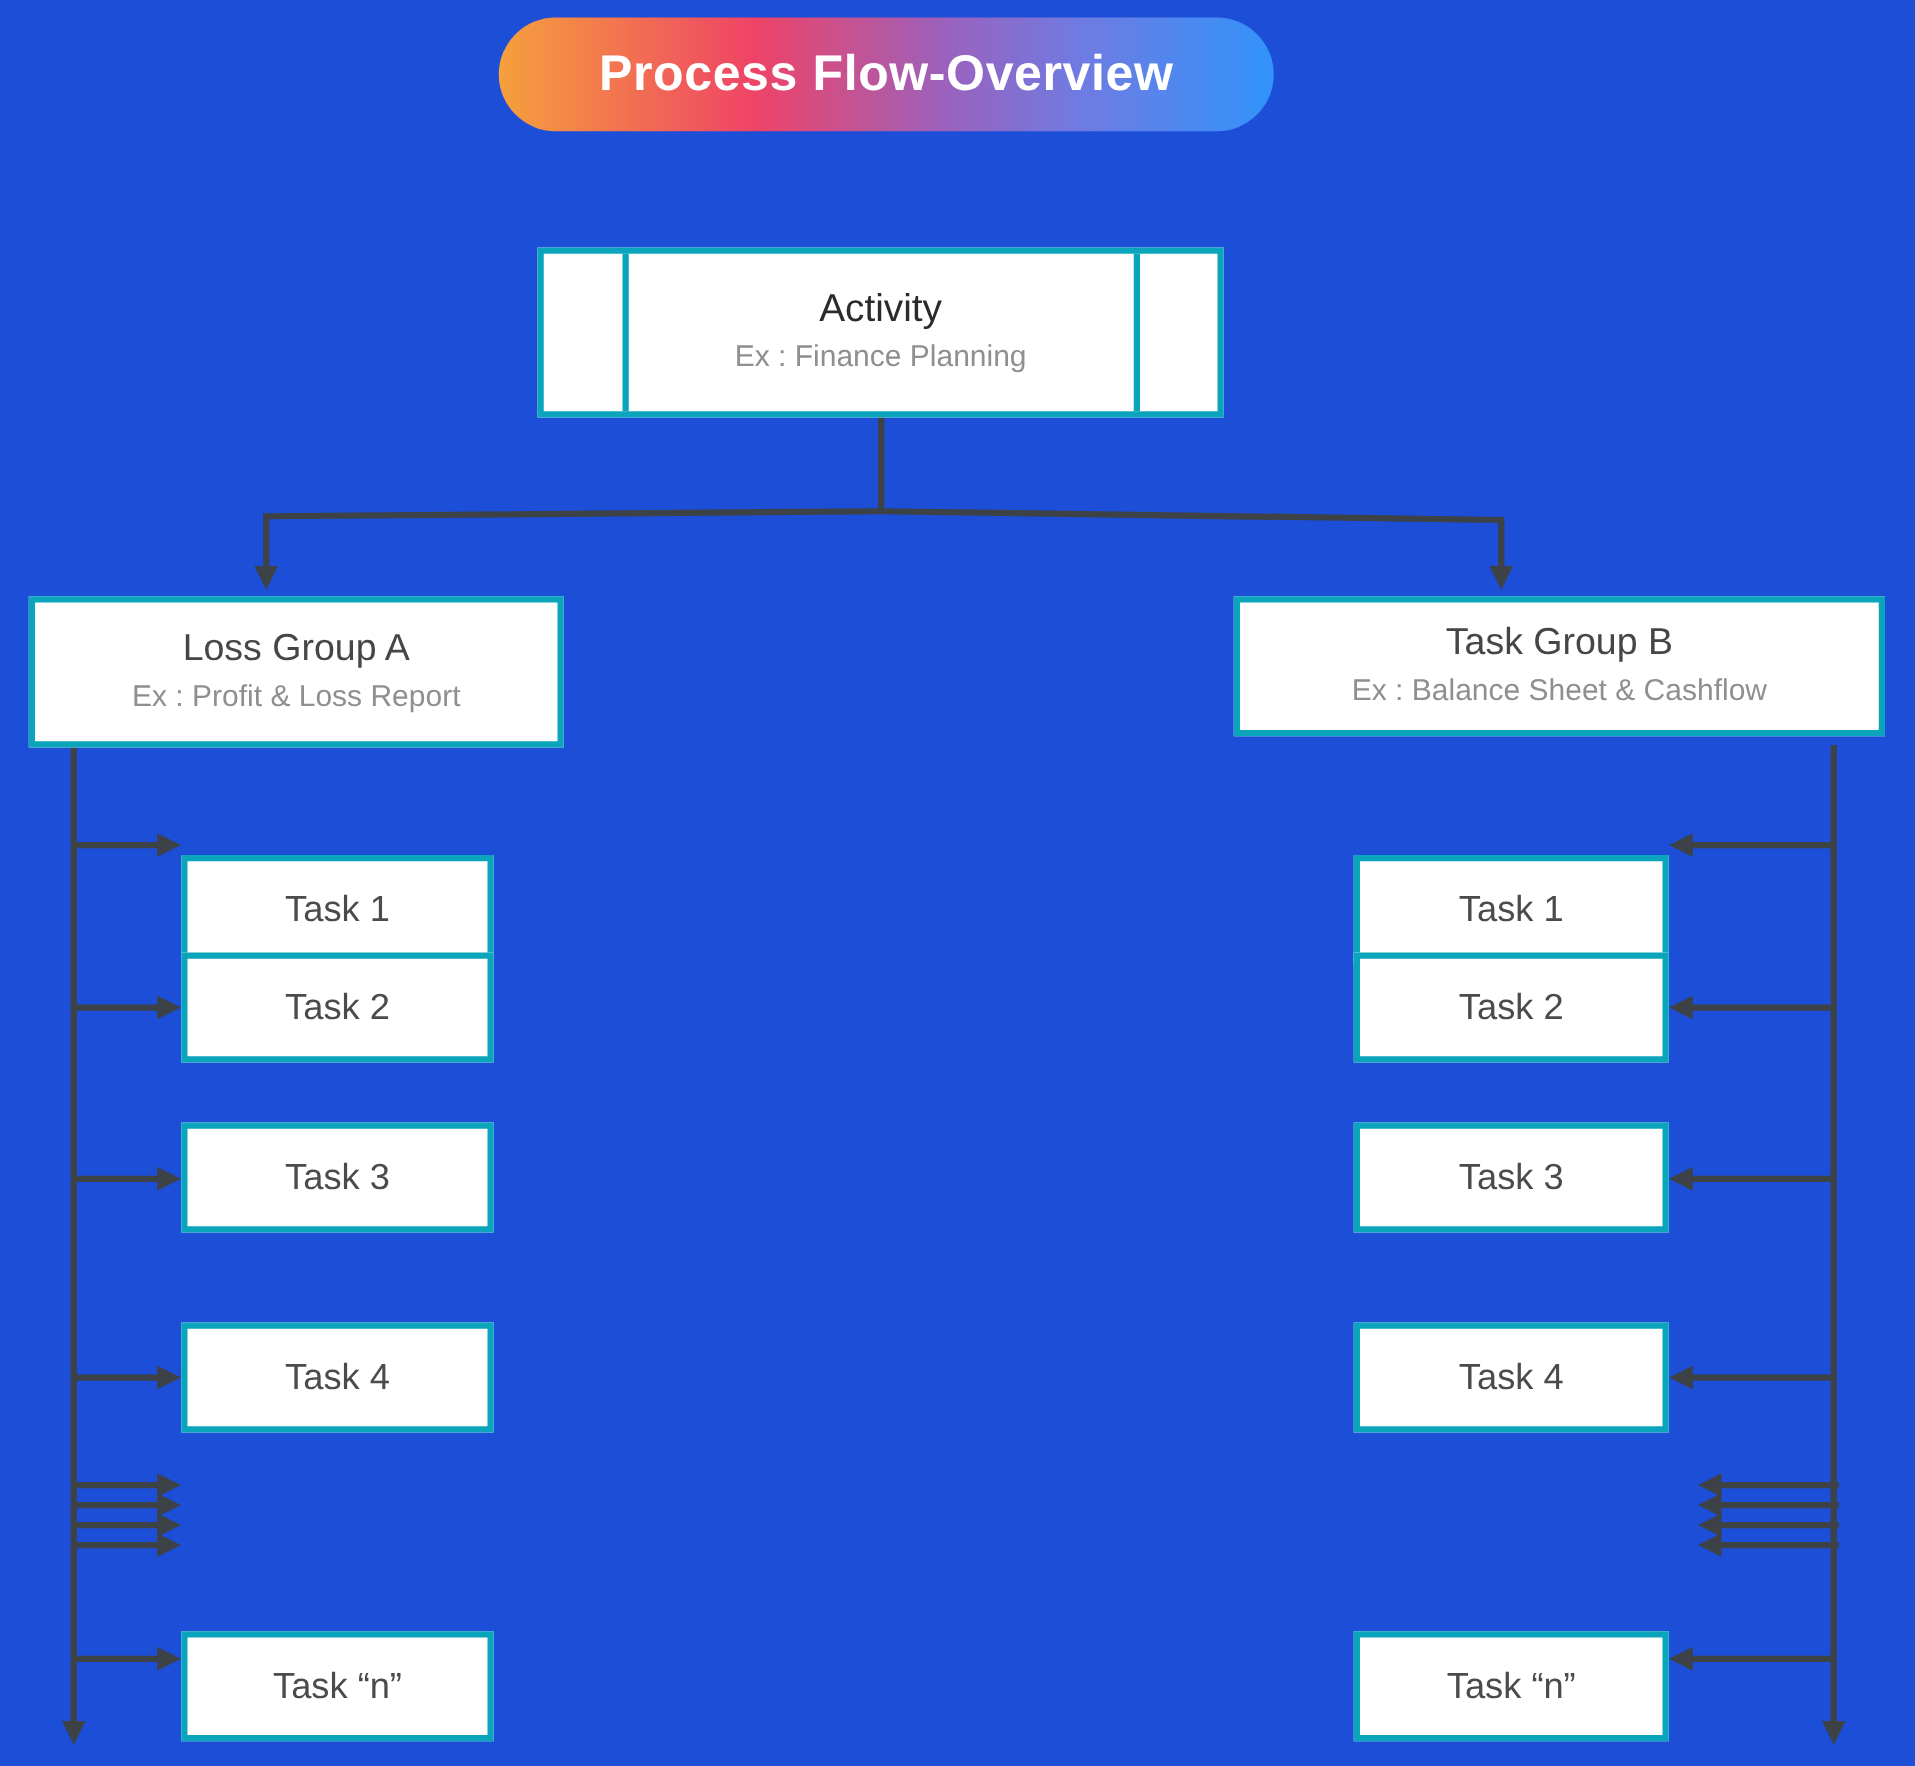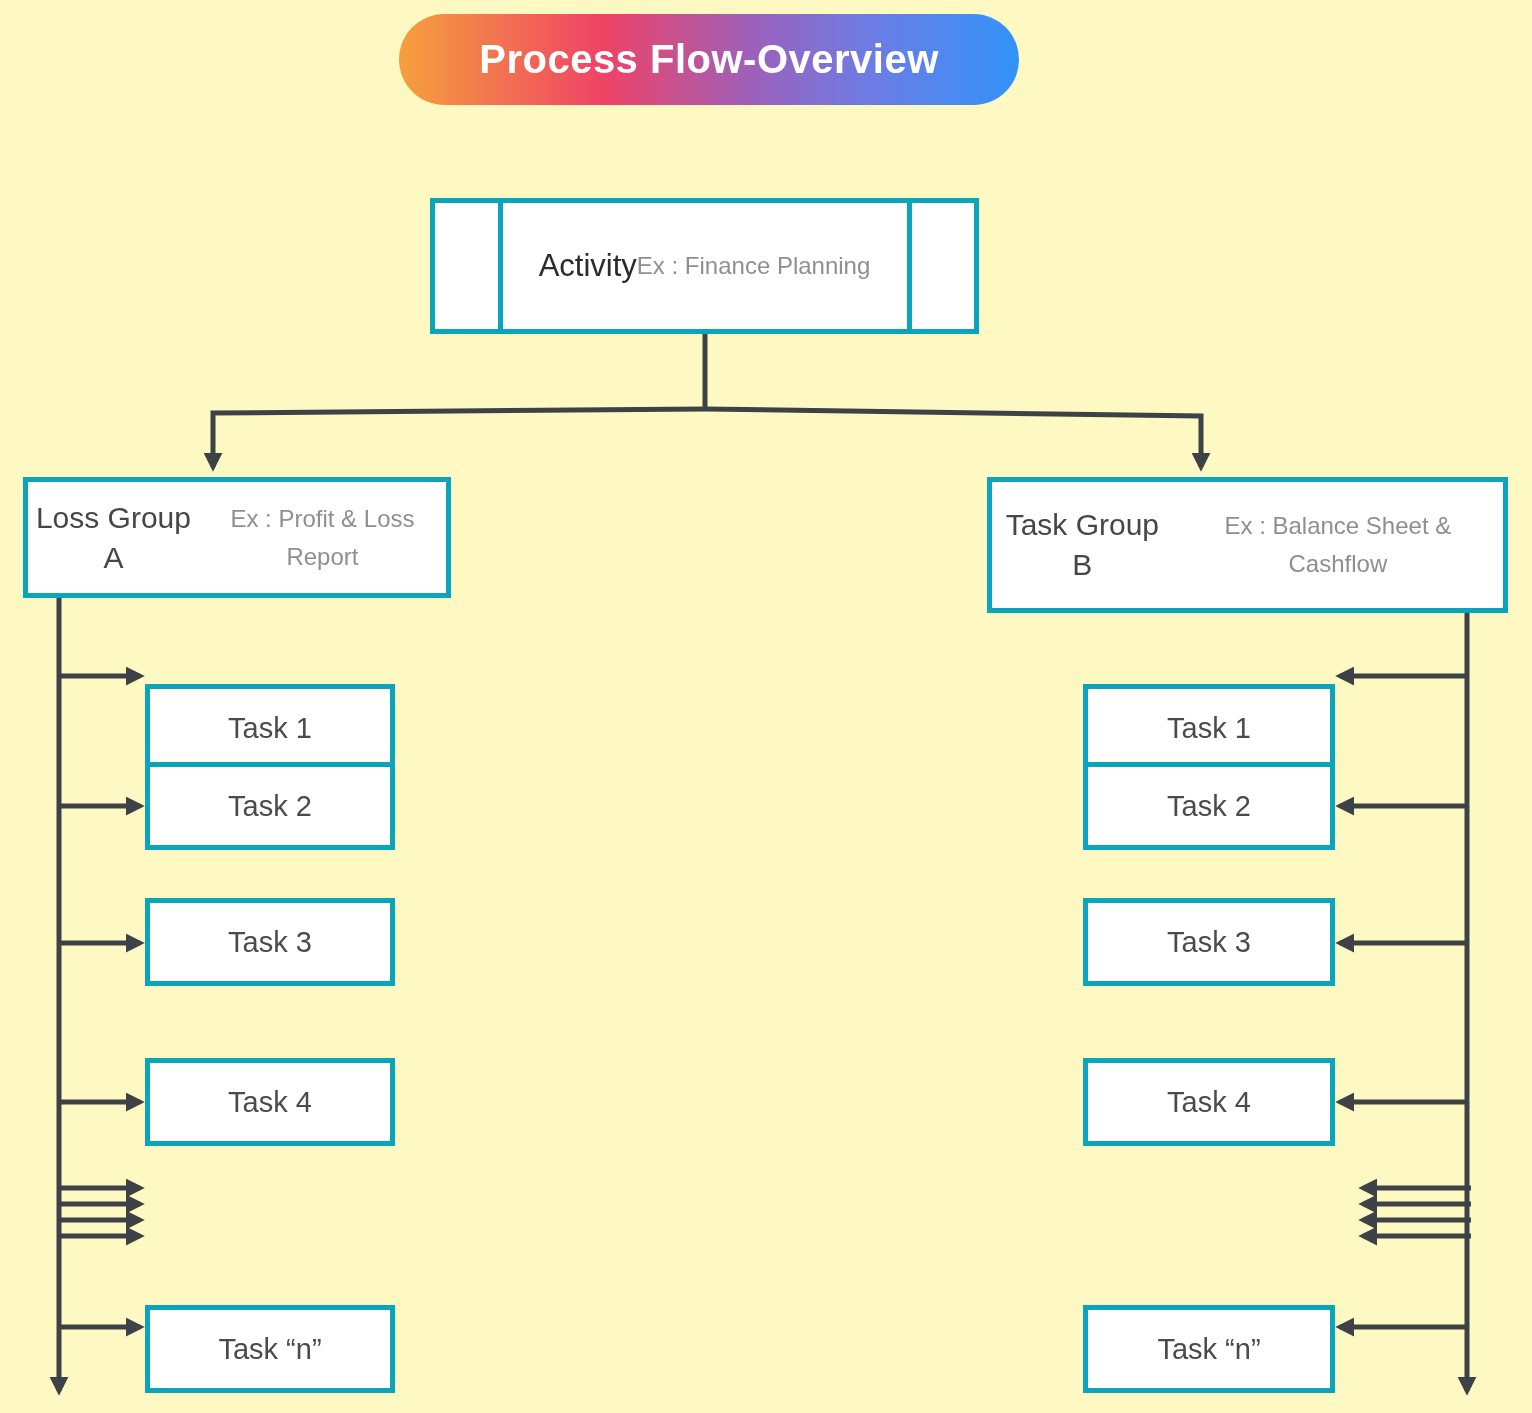--- a/index.html
+++ b/index.html
@@ -5,51 +5,51 @@
   :root{
     --node-border:#0AA5BA;
     --connector:#3D4247;
     --heading-text:#2B2B2B;
     --label-text:#4B4B4B;
     --subtitle-text:#8F8F8F;
     --title-text:#FFFFFF;
   }
   *{box-sizing:border-box;}
   body{margin:0;background:#ffffff;font-family:"Liberation Sans",sans-serif;}
-  .canvas{position:relative;width:1532px;height:1413px;background:#fef9c3;overflow:hidden;}
+  .canvas{position:relative;width:1532px;height:1413px;background:#1d4ed8;overflow:hidden;}
 
   .connectors{position:absolute;left:0;top:0;z-index:0;}
 
   .title-pill{
     position:absolute;left:399px;top:14px;width:620px;height:91px;
     border-radius:46px;
     background:linear-gradient(90deg,#F5A03C 0%,#EF4366 33%,#9A62BE 58%,#6F7BE2 75%,#3193FA 100%);
     display:flex;align-items:center;justify-content:center;z-index:2;
   }
   .title-pill span{
     color:var(--title-text);font-size:40px;font-weight:bold;letter-spacing:.5px;
   }
 
   .node{
     position:absolute;background:#ffffff;border:5px solid var(--node-border);
-    display:flex;align-items:center;justify-content:center;
+    display:flex;flex-direction:column;align-items:center;justify-content:center;
     z-index:1;text-align:center;
   }
   .activity-box{left:430px;top:198px;width:549px;height:136px;}
   .activity-box .side-bar{
     position:absolute;top:0;bottom:0;width:5px;background:var(--node-border);
   }
   .activity-box .side-bar.left{left:63px;}
   .activity-box .side-bar.right{right:62px;}
   .node-title{font-size:31px;color:var(--heading-text);line-height:40px;}
   .node-subtitle{font-size:24px;color:var(--subtitle-text);line-height:38px;}
 
   .group-box .node-title{color:#464646;font-size:30px;}
   .group-a{left:23px;top:477px;width:428px;height:121px;}
-  .group-b{left:987px;top:477px;width:521px;height:136px;}
+  .group-b{left:987px;top:477px;width:521px;height:112px;}
 
   .task-box{width:250px;height:88px;}
   .task-box span{font-size:29px;color:var(--label-text);}
   .col-a{left:145px;}
   .col-b{left:1083px;width:252px;}
   .row-1{top:667px;margin-top:17px;}
   .row-2{top:762px;}
   .row-3{top:898px;}
   .row-4{top:1058px;}
   .row-n{top:1282px;margin-top:23px;}

